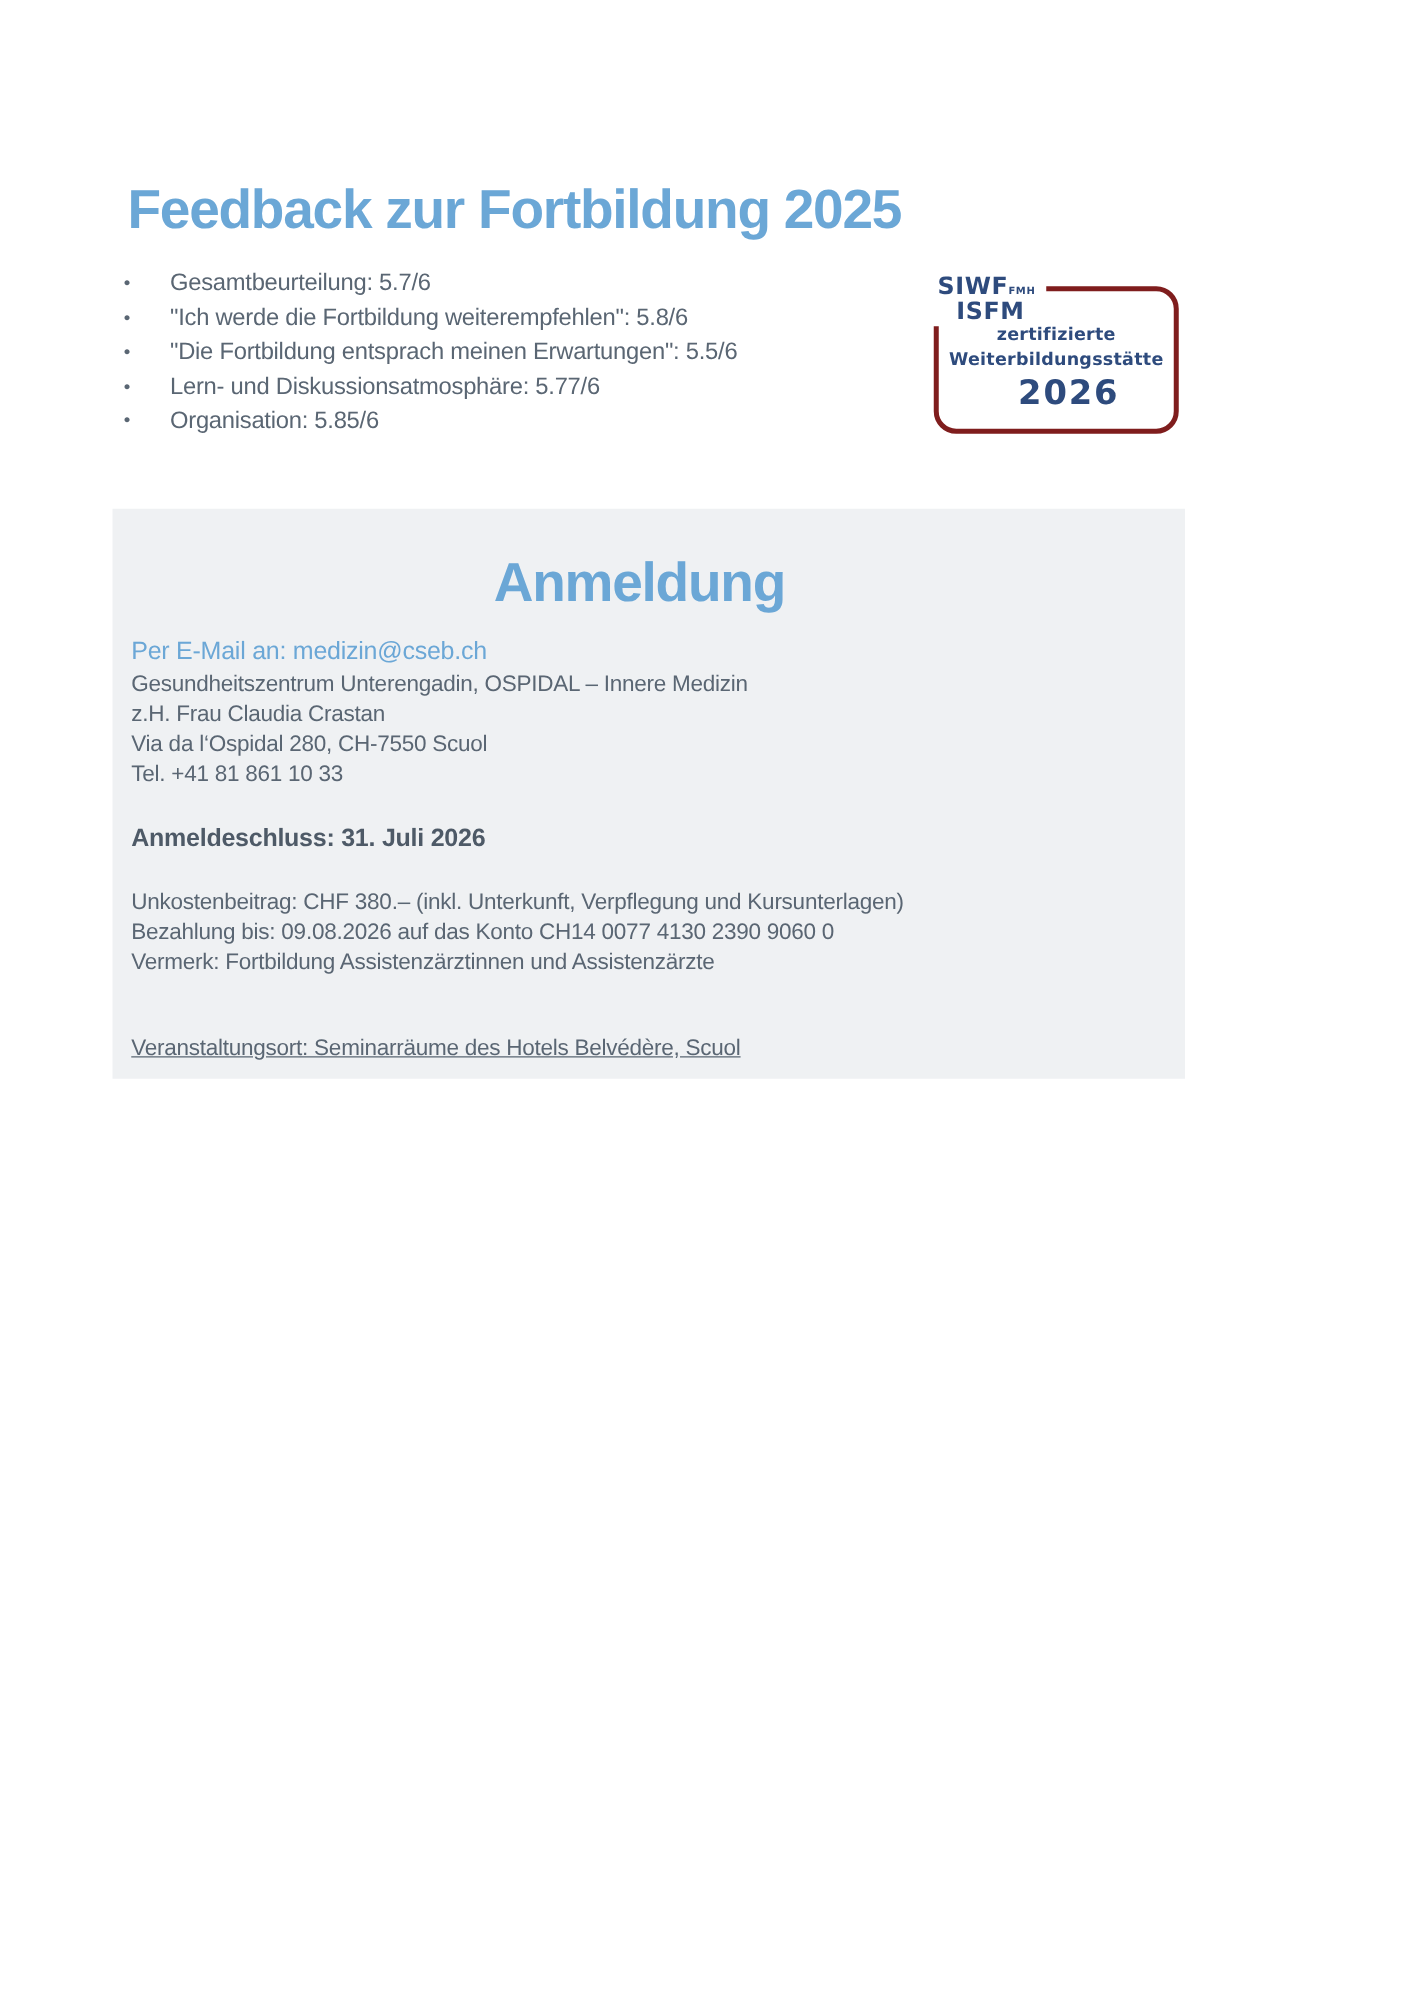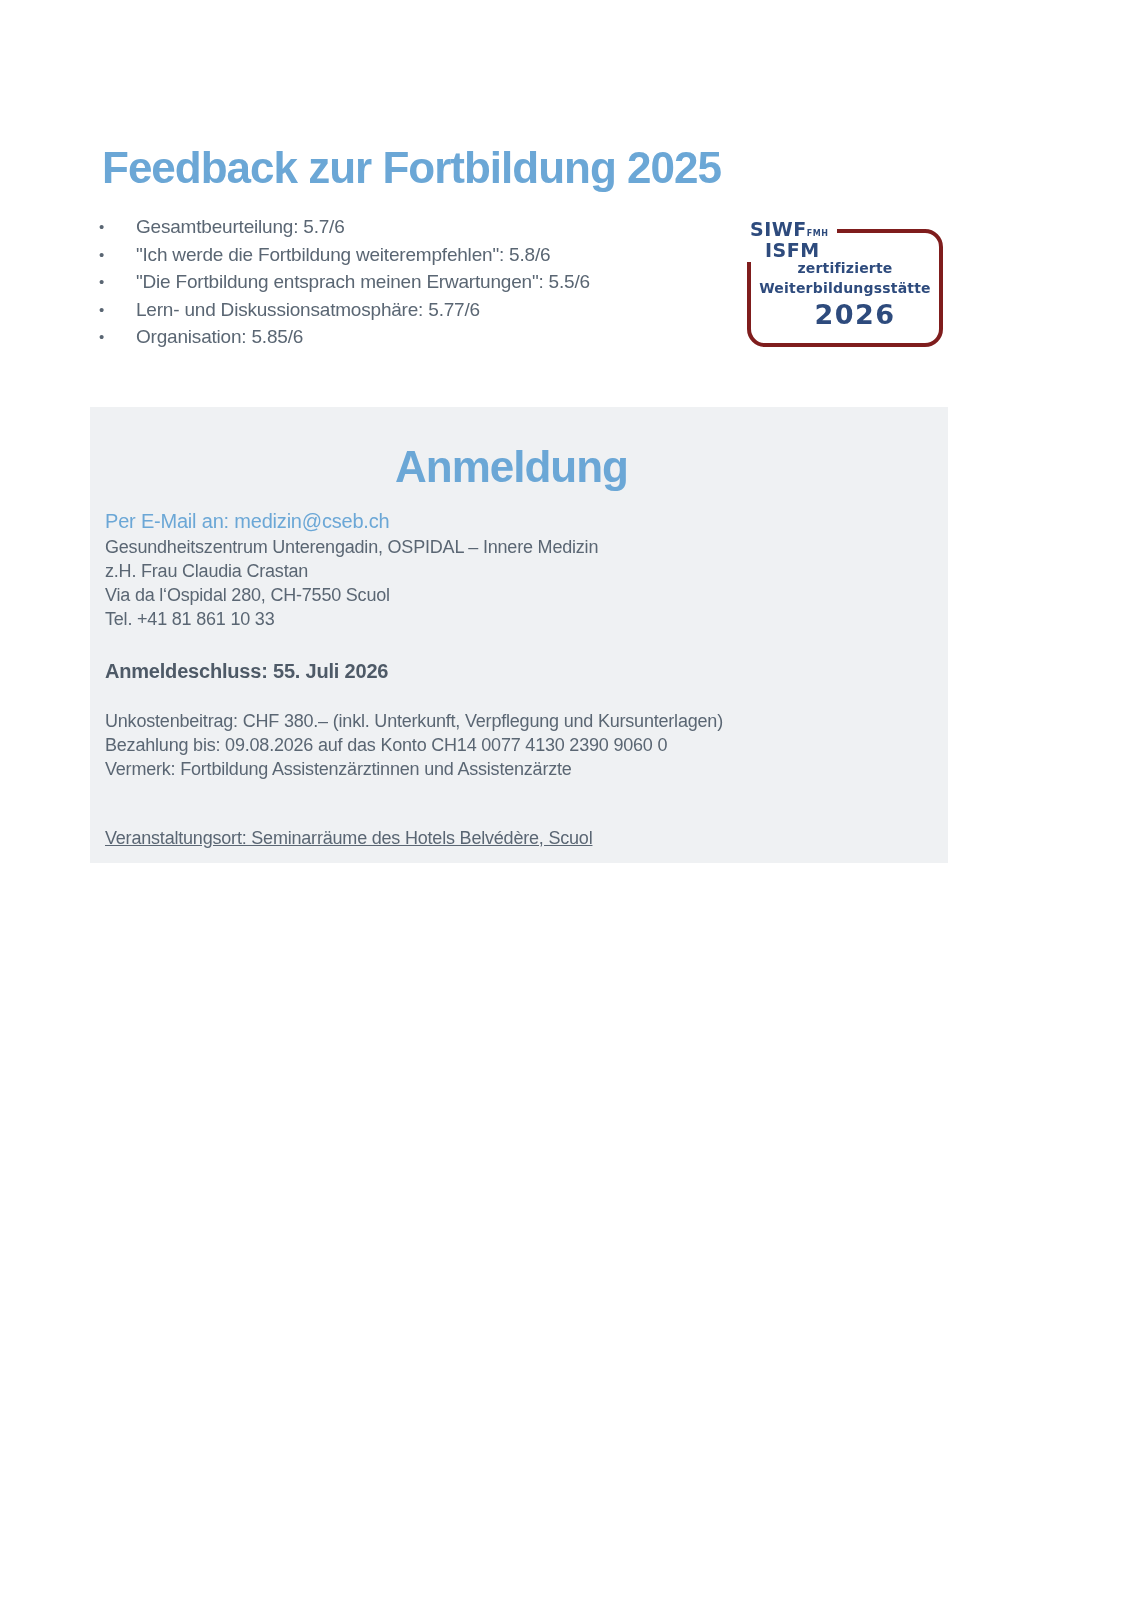--- a/index.html
+++ b/index.html
@@ -117,21 +117,21 @@
       <span>Per E-Mail an: </span><span class="email-link">medizin@cseb.ch</span>
     </p>
 
     <div class="address-block">
       <p class="body-text">Gesundheitszentrum Unterengadin, OSPIDAL – Innere Medizin</p>
       <p class="body-text">z.H. Frau Claudia Crastan</p>
       <p class="body-text">Via da l‘Ospidal 280, CH-7550 Scuol</p>
       <p class="body-text">Tel. +41 81 861 10 33</p>
     </div>
 
-    <p class="deadline-line">Anmeldeschluss: 55. Juli 2026</p>
+    <p class="deadline-line">Anmeldeschluss: 31. Juli 2026</p>
 
     <div class="payment-block">
       <p class="body-text">Unkostenbeitrag: CHF 380.– (inkl. Unterkunft, Verpflegung und Kursunterlagen)</p>
       <p class="body-text">Bezahlung bis: 09.08.2026 auf das Konto CH14 0077 4130 2390 9060 0</p>
       <p class="body-text">Vermerk: Fortbildung Assistenzärztinnen und Assistenzärzte</p>
     </div>
 
     <p class="body-text venue-line">Veranstaltungsort: Seminarräume des Hotels Belvédère, Scuol</p>
   </div>
 

